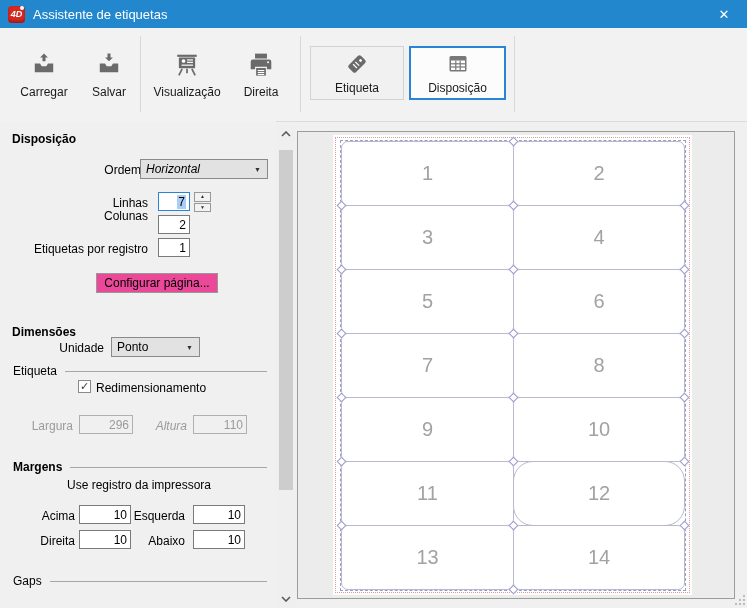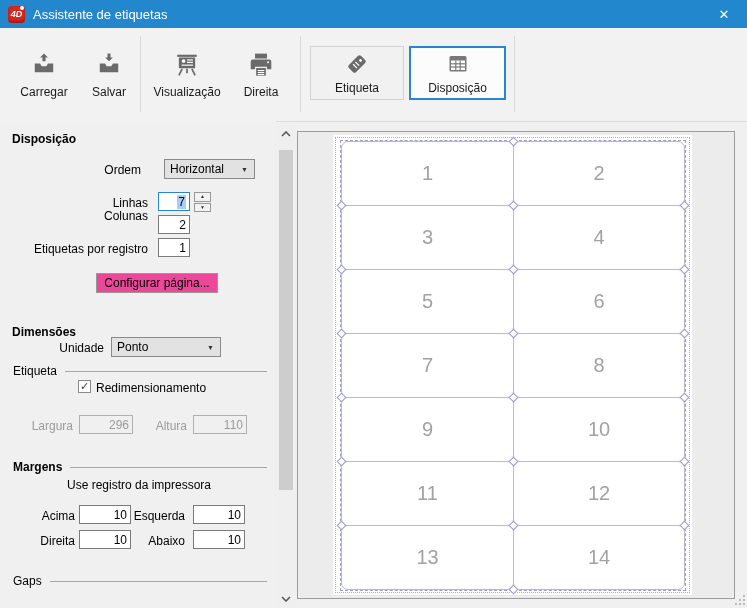--- a/index.html
+++ b/index.html
@@ -166,21 +166,21 @@
     </div>
 
     <div class="vsep" style="left:514px;"></div>
   </div>
 
   <div class="panel">
 
     <span class="hdr" style="left:12px;top:11px;">Disposição</span>
 
     <span class="lbl" style="left:0;top:42px;width:141px;">Ordem</span>
-    <div class="combo" style="left:164px;top:38px;width:91px;">
+    <div class="combo" style="left:140px;top:38px;width:128px;font-style:italic;">
       <span>Horizontal</span>
       <span class="carr">▼</span>
     </div>
 
     <span class="lbl" style="left:0;top:75px;width:148px;">Linhas</span>
     <div class="field focus" style="left:158px;top:71px;width:32px;height:19px;">
       <span class="selhl">7</span>
     </div>
     <div class="spin" style="left:194px;top:71px;">
       <div class="spinb">
@@ -195,38 +195,38 @@
     <input class="field" style="left: 158px; top: 94px; width: 32px; height: 19px;" readonly="" value="2">
 
     <span class="lbl" style="left:0;top:121px;width:148px;">Etiquetas por registro</span>
     <input class="field" style="left: 158px; top: 117px; width: 32px; height: 19px;" readonly="" value="1">
 
     <div class="pbtn" style="left:96px;top:152px;width:122px;height:20px;">Configurar página...</div>
 
     <span class="hdr" style="left:12px;top:188px;margin-top:16px;">Dimensões</span>
 
     <span class="lbl" style="left:0;top:220px;width:104px;">Unidade</span>
-    <div class="combo" style="left:111px;top:216px;width:110px;">
+    <div class="combo" style="left:111px;top:216px;width:89px;">
       <span>Ponto</span>
       <span class="carr">▼</span>
     </div>
 
     <div class="group" style="left:13px;top:243px;width:254px;">
       <span>Etiqueta</span>
         <i class="line"></i>
     </div>
 
     <div class="cb" style="left:78px;top:259px;">
       <span class="ck">✓</span>
     </div>
     <span class="lbl" style="left:96px;top:260px;text-align:left;">Redimensionamento</span>
 
     <span class="lbl dim" style="left:0;top:298px;width:73px;">Largura</span>
     <input class="field dis" style="left: 79px; top: 294px; width: 54px; height: 19px;" readonly="" value="296">
-    <span class="lbl dim" style="left:130px;top:298px;width:57px;">Altura</span>
+    <span class="lbl dim" style="left:130px;top:298px;width:57px;font-style:italic;">Altura</span>
     <input class="field dis" style="left: 193px; top: 294px; width: 54px; height: 19px;" readonly="" value="110">
 
     <div class="group bold" style="left:13px;top:339px;width:254px;">
       <span>Margens</span>
         <i class="line"></i>
     </div>
 
     <span class="lbl" style="left:10px;top:357px;width:258px;text-align:center;">Use registro da impressora</span>
 
     <span class="lbl" style="left:0;top:388px;width:75px;">Acima</span>
@@ -268,21 +268,21 @@
           <div class="cell" style="left: 172px; top: 0px; width: 172px; height: 65px;">2</div>
           <div class="cell" style="left: 0px; top: 64px; width: 173px; height: 65px;">3</div>
           <div class="cell" style="left: 172px; top: 64px; width: 172px; height: 65px;">4</div>
           <div class="cell" style="left: 0px; top: 128px; width: 173px; height: 65px;">5</div>
           <div class="cell" style="left: 172px; top: 128px; width: 172px; height: 65px;">6</div>
           <div class="cell" style="left: 0px; top: 192px; width: 173px; height: 65px;">7</div>
           <div class="cell" style="left: 172px; top: 192px; width: 172px; height: 65px;">8</div>
           <div class="cell" style="left: 0px; top: 256px; width: 173px; height: 65px;">9</div>
           <div class="cell" style="left: 172px; top: 256px; width: 172px; height: 65px;">10</div>
           <div class="cell" style="left: 0px; top: 320px; width: 173px; height: 65px;">11</div>
-          <div class="cell" style="left: 172px; top: 320px; width: 172px; height: 65px;">12</div>
+          <div class="cell" style="left: 172px; top: 320px; width: 172px; height: 65px; border-radius: 20px;">12</div>
           <div class="cell" style="left: 0px; top: 384px; width: 173px; height: 65px;">13</div>
           <div class="cell" style="left: 172px; top: 384px; width: 172px; height: 65px;">14</div>
           <div class="handle" style="left: -3px; top: 61px;"></div>
           <div class="handle" style="left: 169px; top: 61px;"></div>
           <div class="handle" style="left: 340px; top: 61px;"></div>
           <div class="handle" style="left: -3px; top: 125px;"></div>
           <div class="handle" style="left: 169px; top: 125px;"></div>
           <div class="handle" style="left: 340px; top: 125px;"></div>
           <div class="handle" style="left: -3px; top: 189px;"></div>
           <div class="handle" style="left: 169px; top: 189px;"></div>

